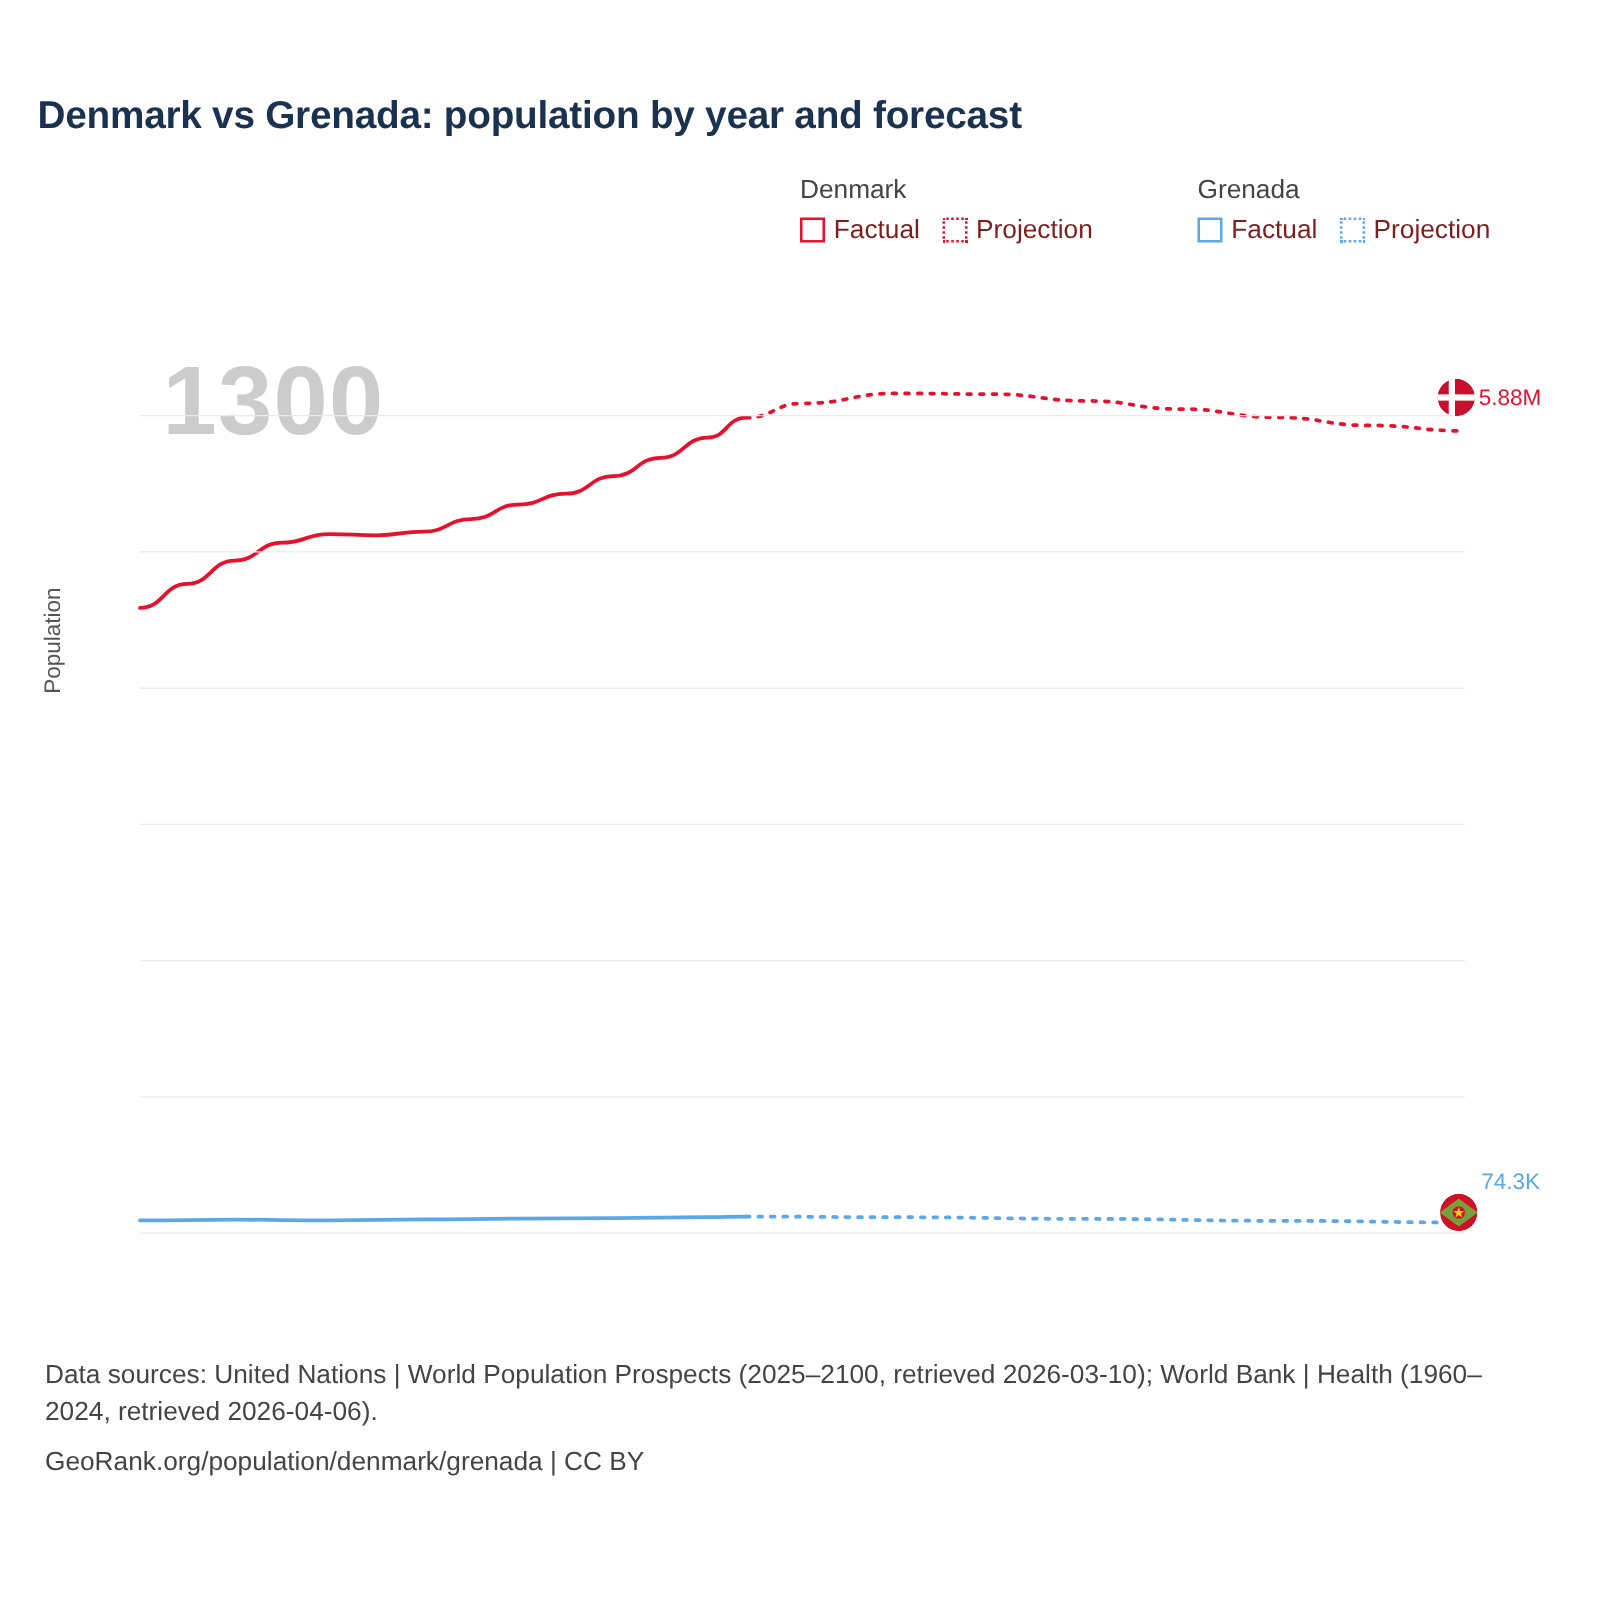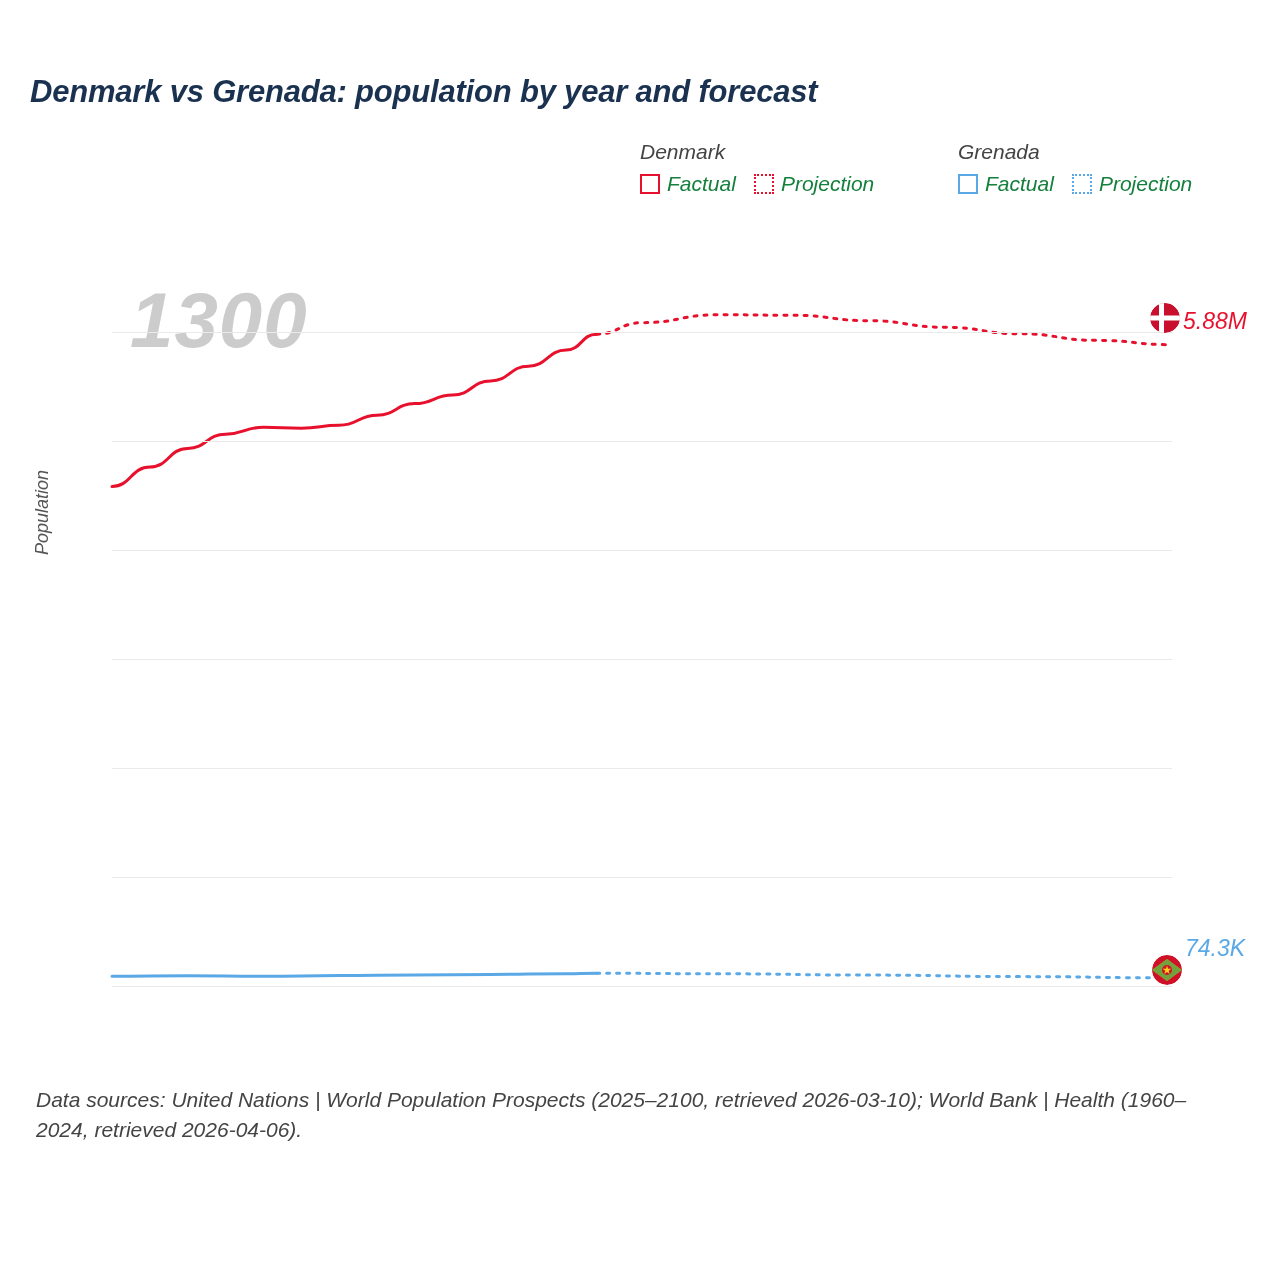--- a/index.html
+++ b/index.html
@@ -11,21 +11,20 @@
     height: 1280px;
     background: #ffffff;
     font-family: "Liberation Sans", sans-serif;
     color: #333333;
     overflow: hidden;
   }
   .page {
     position: relative;
     width: 1280px;
     height: 1280px;
-    font-style: italic;
   }
   .title {
     position: absolute;
     left: 30px;
     top: 74px;
     font-size: 31px;
     font-weight: bold;
     color: #1a3250;
     letter-spacing: -0.2px;
   }
@@ -52,21 +51,21 @@
   .legend-items {
     display: flex;
     align-items: center;
     gap: 18px;
   }
   .legend-item {
     display: flex;
     align-items: center;
     gap: 7px;
     font-size: 21px;
-    color: #15803d;
+    color: #7f1d1d;
     white-space: nowrap;
   }
   .swatch {
     width: 20px;
     height: 20px;
     background: #ffffff;
     box-sizing: border-box;
   }
   .swatch.solid-red { border: 2px solid #e8112d; }
   .swatch.dot-red { border: 2px dotted #e8112d; }
@@ -108,21 +107,21 @@
     letter-spacing: 1px;
   }
   svg.chart {
     position: absolute;
     left: 0;
     top: 0;
     overflow: visible;
   }
   .endlabel {
     position: absolute;
-    font-size: 23px;
+    font-size: 18px;
     white-space: nowrap;
   }
   .endlabel.red { color: #e8112d; left: 1183px; top: 308px; }
   .endlabel.blue { color: #5aa9e6; left: 1185px; top: 935px; }
 
   .flag {
     position: absolute;
     width: 30px;
     height: 30px;
     border-radius: 50%;
@@ -214,15 +213,16 @@
       <circle cx="15" cy="15" r="5" fill="#ce1126"></circle>
       <polygon points="15,10.5 16,13.8 19.4,13.8 16.7,15.8 17.7,19 15,17 12.3,19 13.3,15.8 10.6,13.8 14,13.8" fill="#fcd116"></polygon>
     </svg>
   </div>
 
   <div class="endlabel red">5.88M</div>
   <div class="endlabel blue">74.3K</div>
 
   <div class="footer">
     <div class="line1">Data sources: United Nations | World Population Prospects (2025–2100, retrieved 2026-03-10); World Bank | Health (1960–2024, retrieved 2026-04-06).</div>
+    <div class="line2">GeoRank.org/population/denmark/grenada | CC BY</div>
   </div>
 
 </div>
 
 </body></html>

